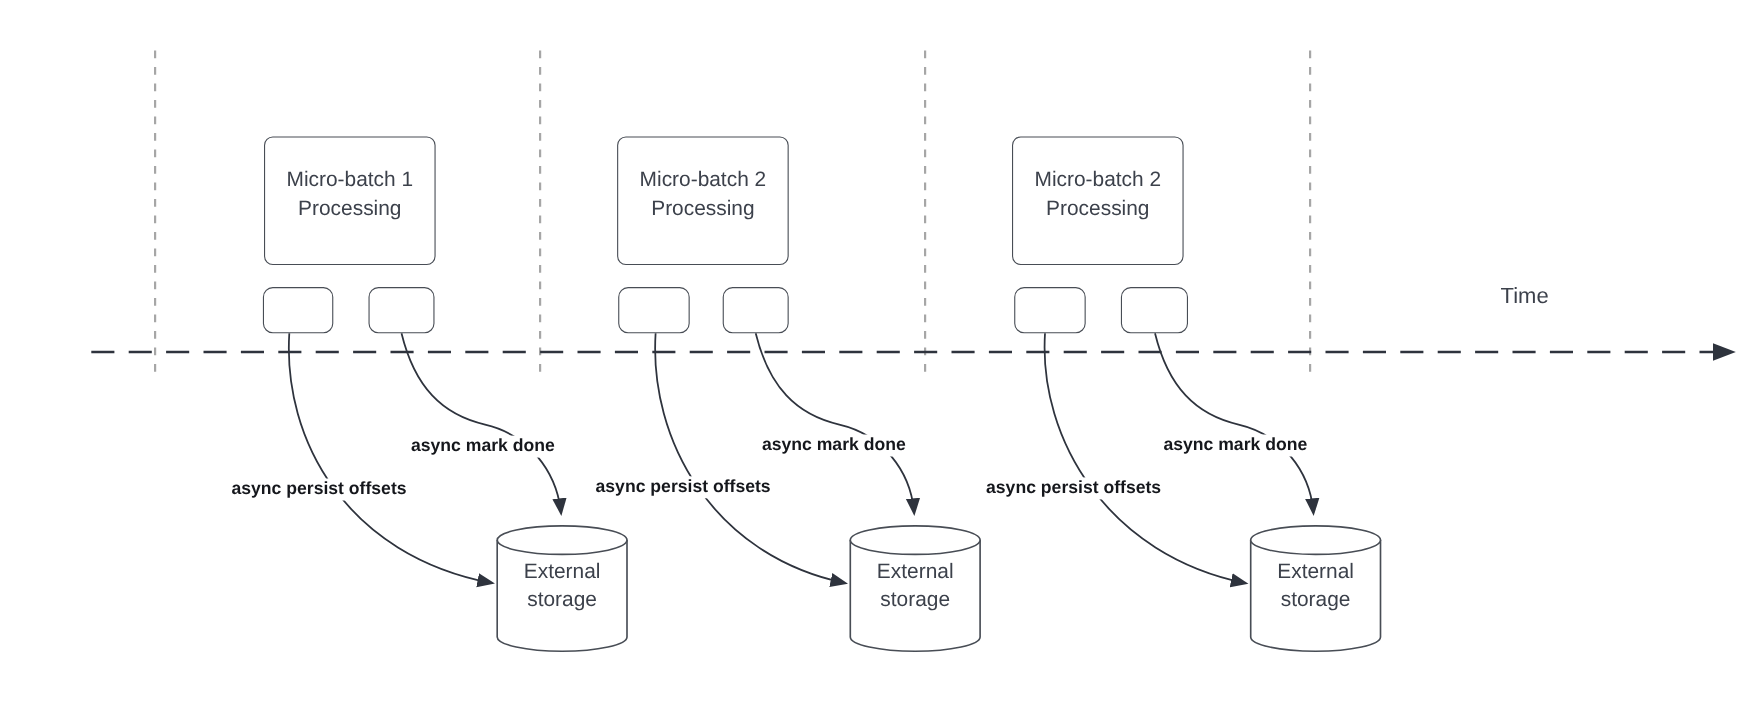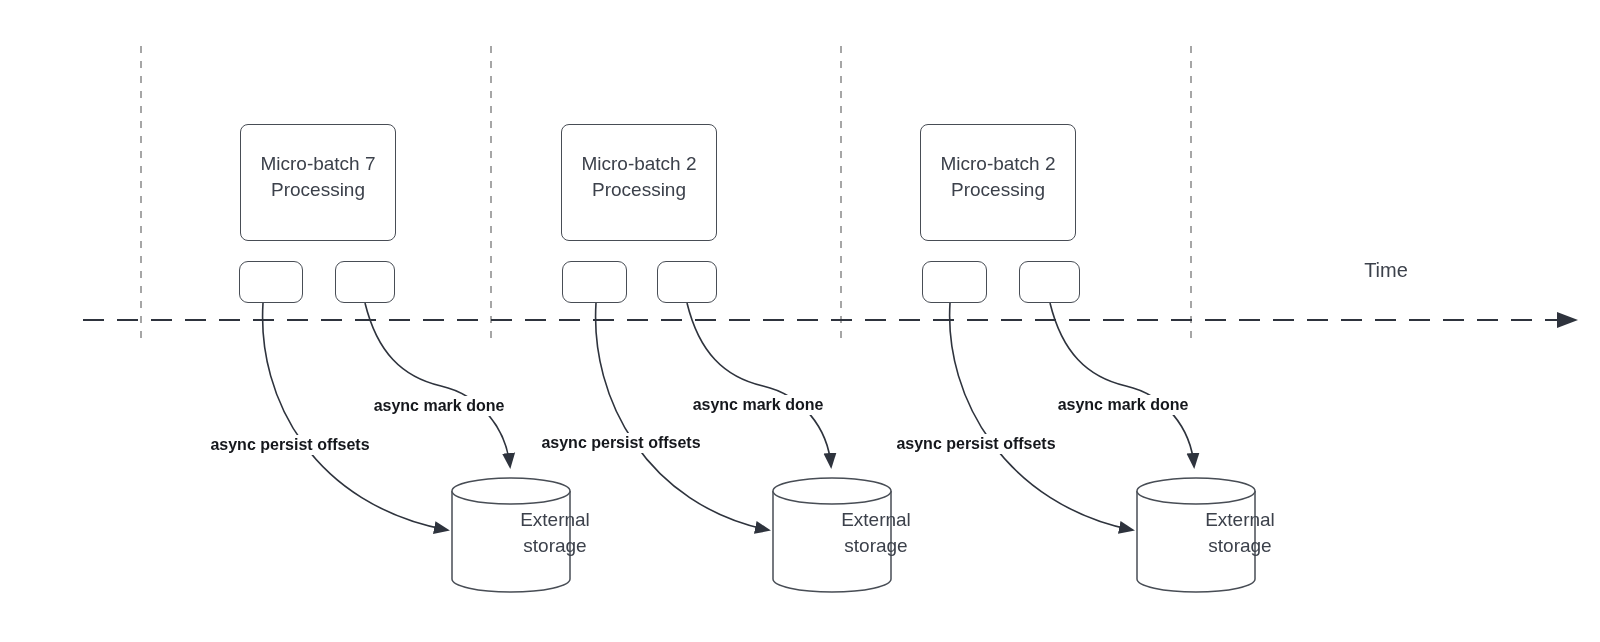--- a/index.html
+++ b/index.html
@@ -29,21 +29,21 @@
     top:261px;height:42px;
     border:1.4px solid var(--shape-stroke);border-radius:9px;background:#fff;
   }
   .flow-label{
     position:absolute;z-index:3;transform:translate(-50%,-50%);
     background:var(--background);padding:1px 3px;white-space:nowrap;
     color:var(--label-text);font-size:16px;font-weight:700;margin-top:16px;
   }
   .storage-text{
     position:absolute;z-index:3;width:120px;top:507px;
-    color:var(--box-text);font-size:19px;line-height:26px;text-align:center;padding-left:44px;
+    color:var(--box-text);font-size:19px;line-height:26px;text-align:center;
   }
   .time-label{
     position:absolute;z-index:3;transform:translate(-50%,-50%);
     left:1386px;top:270px;color:var(--box-text);font-size:20px;text-align:right;
   }
 </style>
 </head>
 <body>
 
 <div class="stage">
@@ -81,21 +81,21 @@
       <path d="M773,491 V579 A59,13 0 0 0 891,579 V491" fill="#fff" stroke-width="1.5" style="stroke:var(--shape-stroke)"></path>
       <ellipse cx="832" cy="491" rx="59" ry="13" fill="#fff" stroke-width="1.5" style="stroke:var(--shape-stroke)"></ellipse>
     </g>
     <g>
       <path d="M1137,491 V579 A59,13 0 0 0 1255,579 V491" fill="#fff" stroke-width="1.5" style="stroke:var(--shape-stroke)"></path>
       <ellipse cx="1196" cy="491" rx="59" ry="13" fill="#fff" stroke-width="1.5" style="stroke:var(--shape-stroke)"></ellipse>
     </g>
   </svg>
 
   <div class="batch-box" style="left:240px">
-    <span>Micro-batch 7</span>
+    <span>Micro-batch 1</span>
     <span>Processing</span>
   </div>
   <div class="mini-box" style="left:239px;width:64px"></div>
   <div class="mini-box" style="left:335px;width:60px"></div>
   <div class="flow-label" style="left:290px;top:429px">async persist offsets</div>
   <div class="flow-label" style="left:439px;top:390px">async mark done</div>
   <div class="storage-text" style="left:451px">
     <div>External</div>
     <div>storage</div>
   </div>

